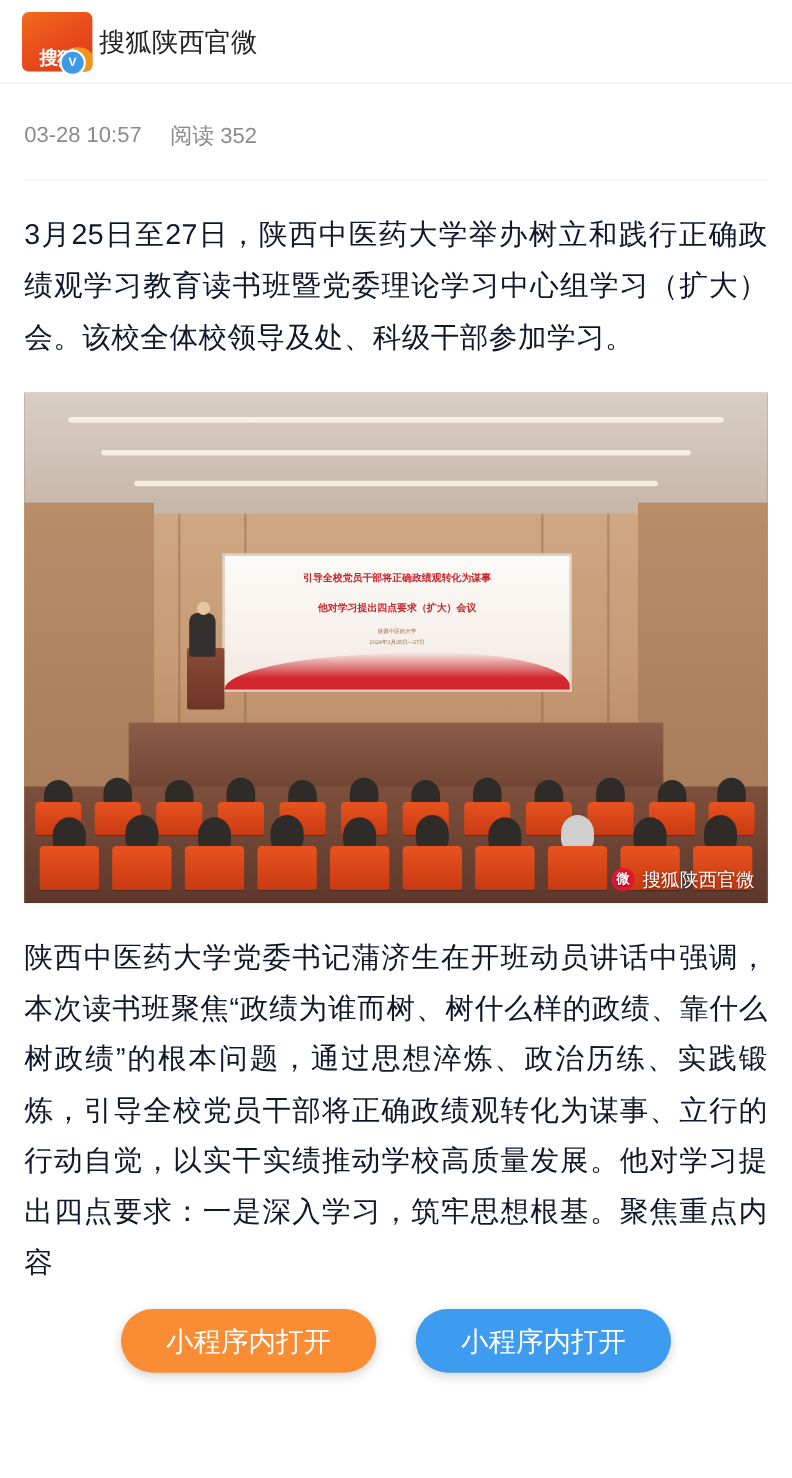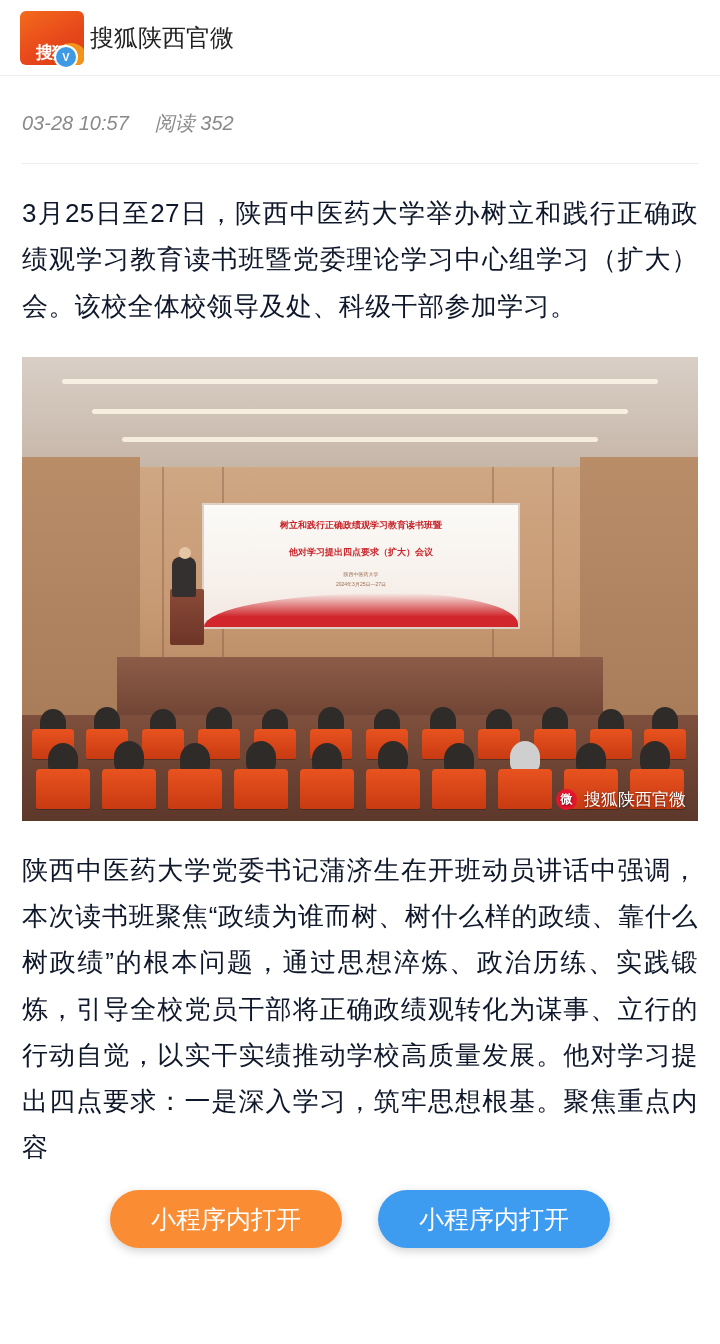--- a/index.html
+++ b/index.html
@@ -99,21 +99,20 @@
   }
   .meta {
     margin-top: 34px;
     font-size: 20px;
     color: #8a8a8a;
     display: flex;
     align-items: center;
     gap: 26px;
     padding-bottom: 26px;
     border-bottom: 1px solid #ececec;
-    font-style: italic;
   }
   .para {
     font-size: 26px;
     line-height: 1.78;
     color: #0f172a;
     margin: 26px 0 0 0;
     letter-spacing: .4px;
     text-align: justify;
   }
 
@@ -327,21 +326,21 @@
     <div class="hall-wall">
       <div class="wall-panel" style="left:140px;"></div>
       <div class="wall-panel" style="left:200px;"></div>
       <div class="wall-panel" style="left:470px;"></div>
       <div class="wall-panel" style="left:530px;"></div>
     </div>
     <div class="side-wall-l"></div>
     <div class="side-wall-r"></div>
 
     <div class="screen">
-      <div class="screen-title">树立和践行正确政绩观学习教育读书班暨</div>
+      <div class="screen-title">引导全校党员干部将正确政绩观转化为谋事</div>
       <div class="screen-title">他对学习提出四点要求（扩大）会议</div>
       <div class="screen-sub">陕西中医药大学</div>
       <div class="screen-sub" style="margin-top:2px">2024年3月25日—27日</div>
       <div class="screen-wave"></div>
     </div>
 
     <div class="stage"></div>
     <div class="podium"></div>
     <div class="speaker"></div>
     <div class="speaker-head"></div>

